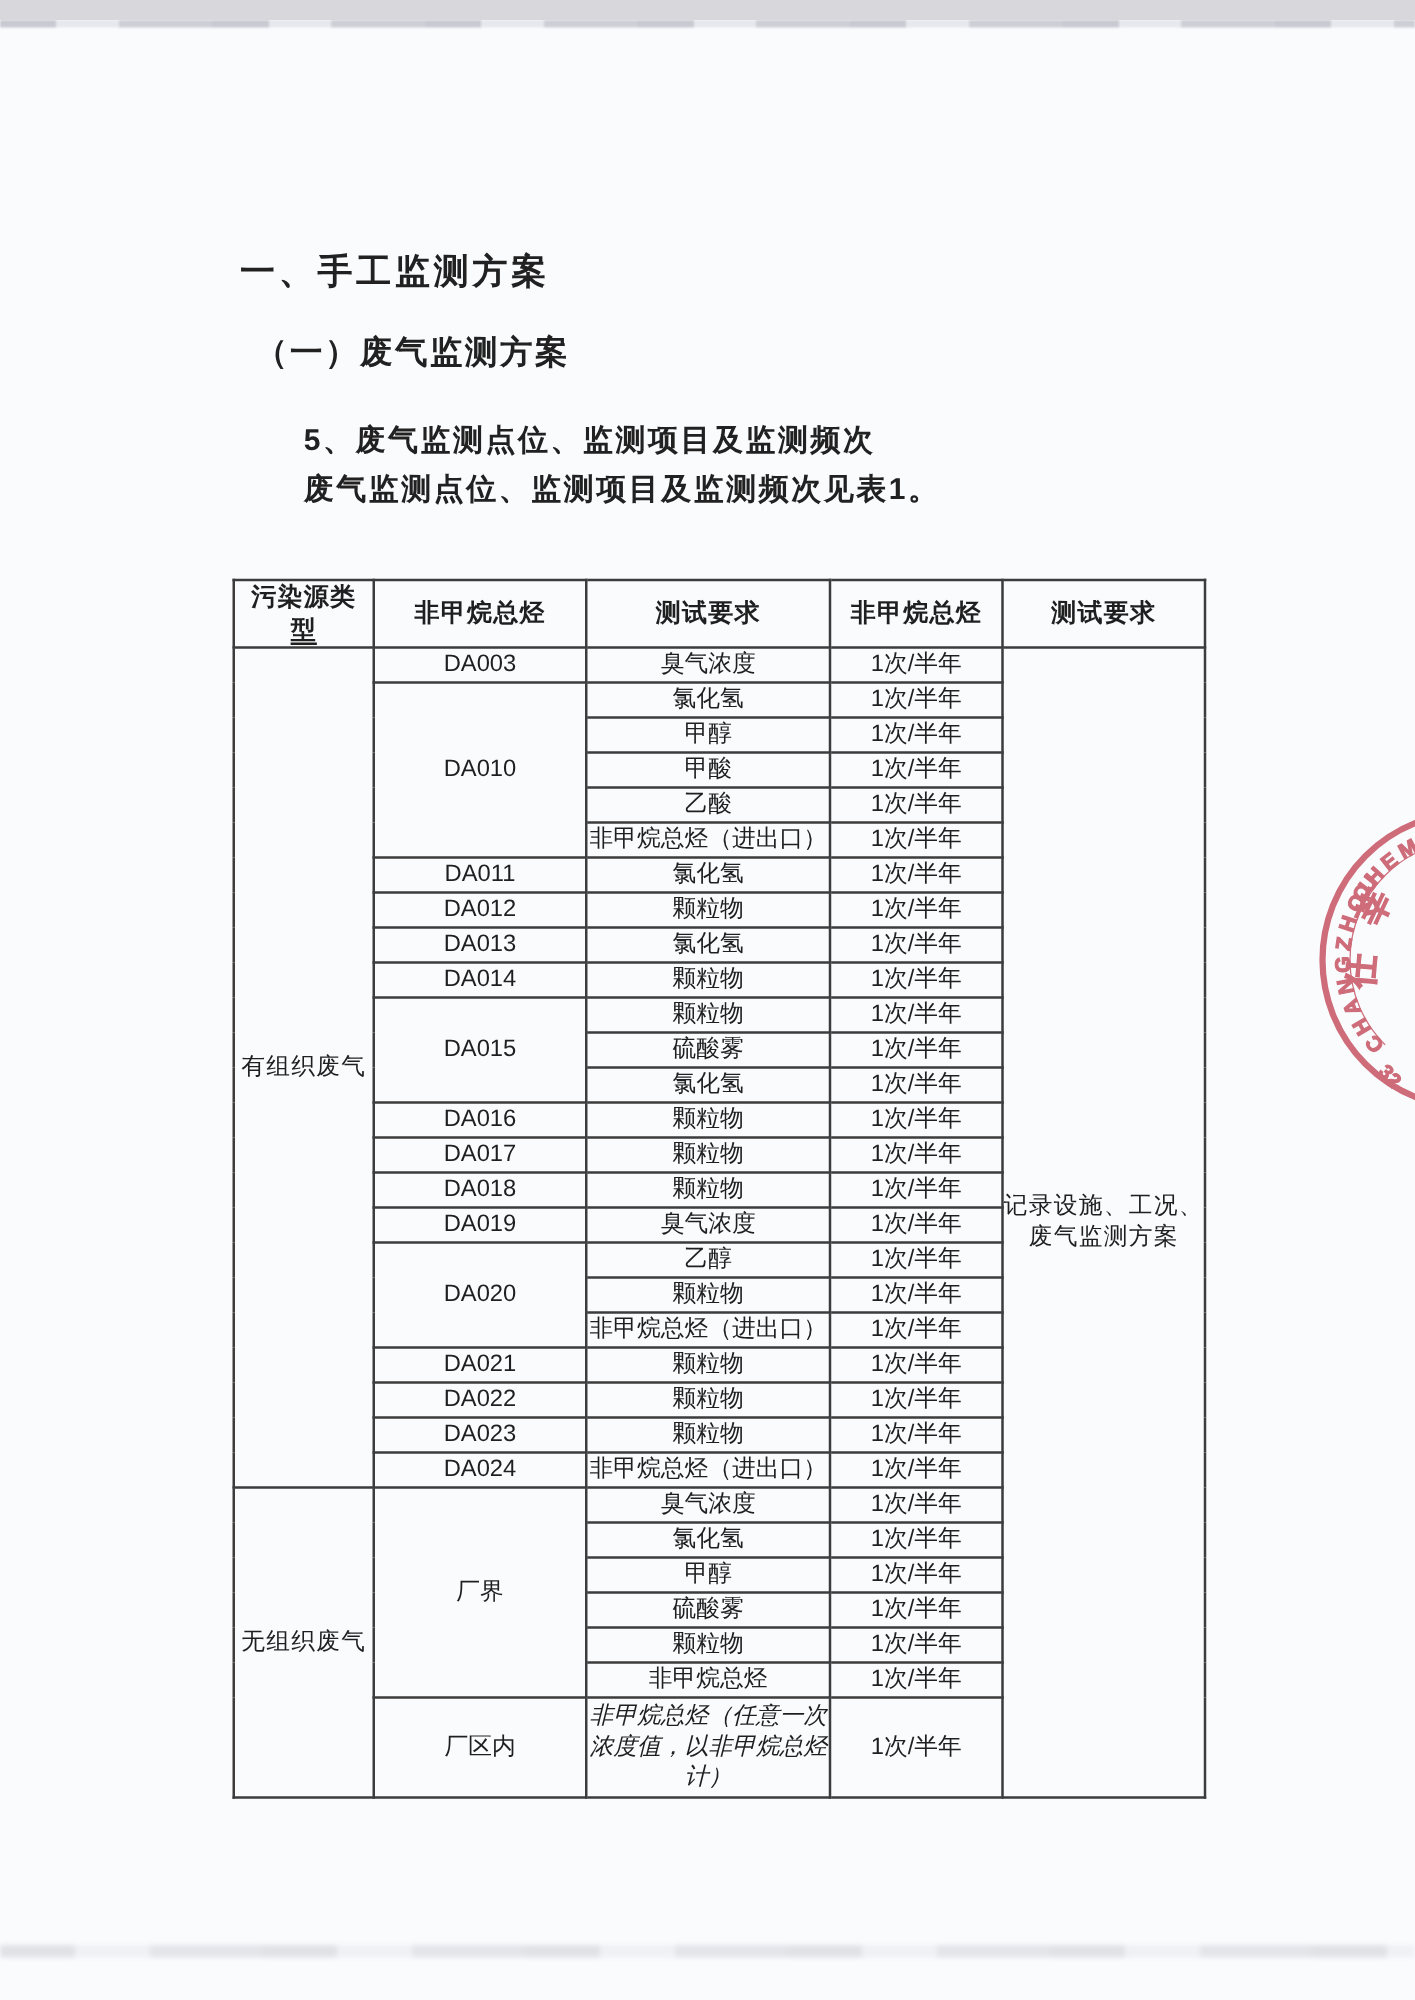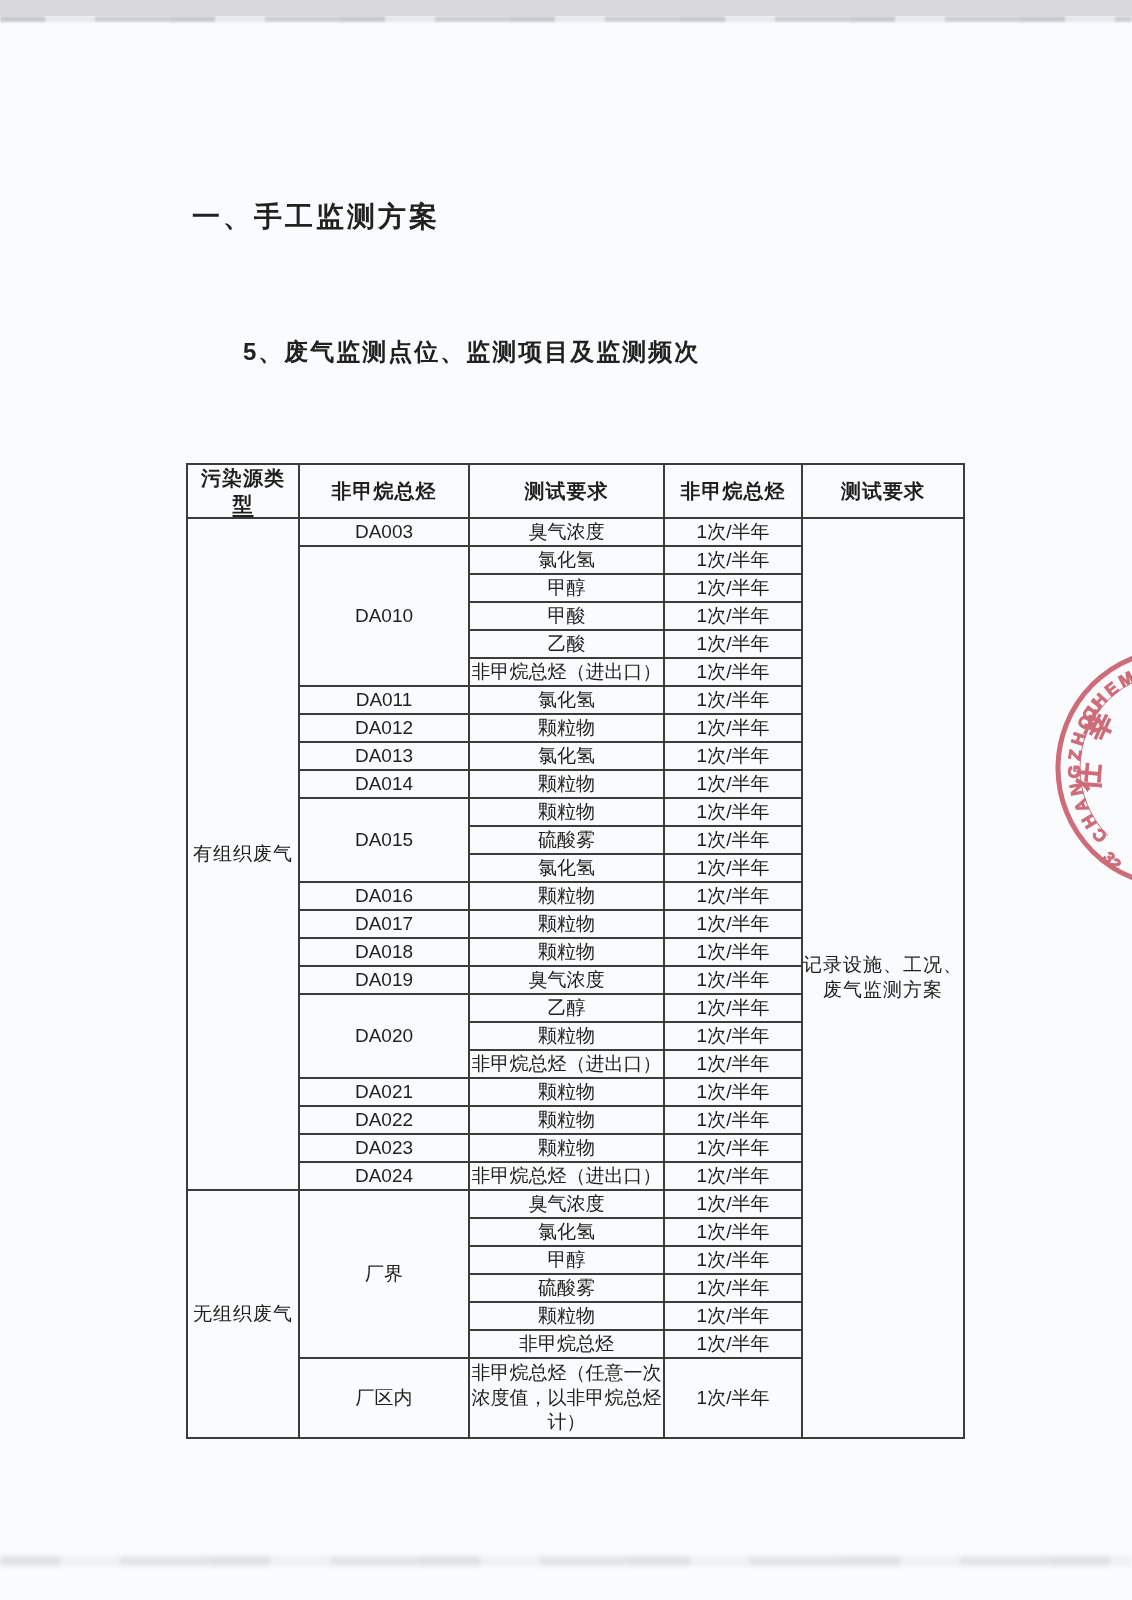--- a/index.html
+++ b/index.html
@@ -41,34 +41,36 @@
     text-align:center;vertical-align:middle;
     padding:0;font-size:19px;line-height:1.3;color:#1f1f1f;
     overflow:hidden;
   }
   table.monitoring thead tr{height:50px;}
   table.monitoring th{font-size:20px;font-weight:bold;letter-spacing:1px;}
   table.monitoring tbody tr{height:28px;}
   table.monitoring tbody tr.tall{height:78px;}
   td.cell-type{letter-spacing:1px;padding:0 14px;}
   td.cell-requirement{padding:0 6px;letter-spacing:1px;}
-  td.cell-pollutant.long{padding:2px 0;}
+  td.cell-pollutant.long{padding:2px 0;font-style:italic;}
   .u2{text-decoration:underline;text-decoration-thickness:2px;text-underline-offset:4px;}
 
   .stamp{position:absolute;left:1010px;top:598px;pointer-events:none;mix-blend-mode:multiply;}
 </style>
 </head>
 <body>
 
 <div class="page">
 
   <div class="edge-smudge top"></div>
 
   <div class="h1">一、手工监测方案</div>
+  <div class="h2">（一）废气监测方案</div>
   <div class="h3">5、废气监测点位、监测项目及监测频次</div>
+  <div class="par">废气监测点位、监测项目及监测频次见表1。</div>
 
   <table class="monitoring">
     <colgroup>
       <col class="c1">
         <col class="c2">
         <col class="c3">
         <col class="c4">
         <col class="c5">
     </colgroup>
     <thead>

